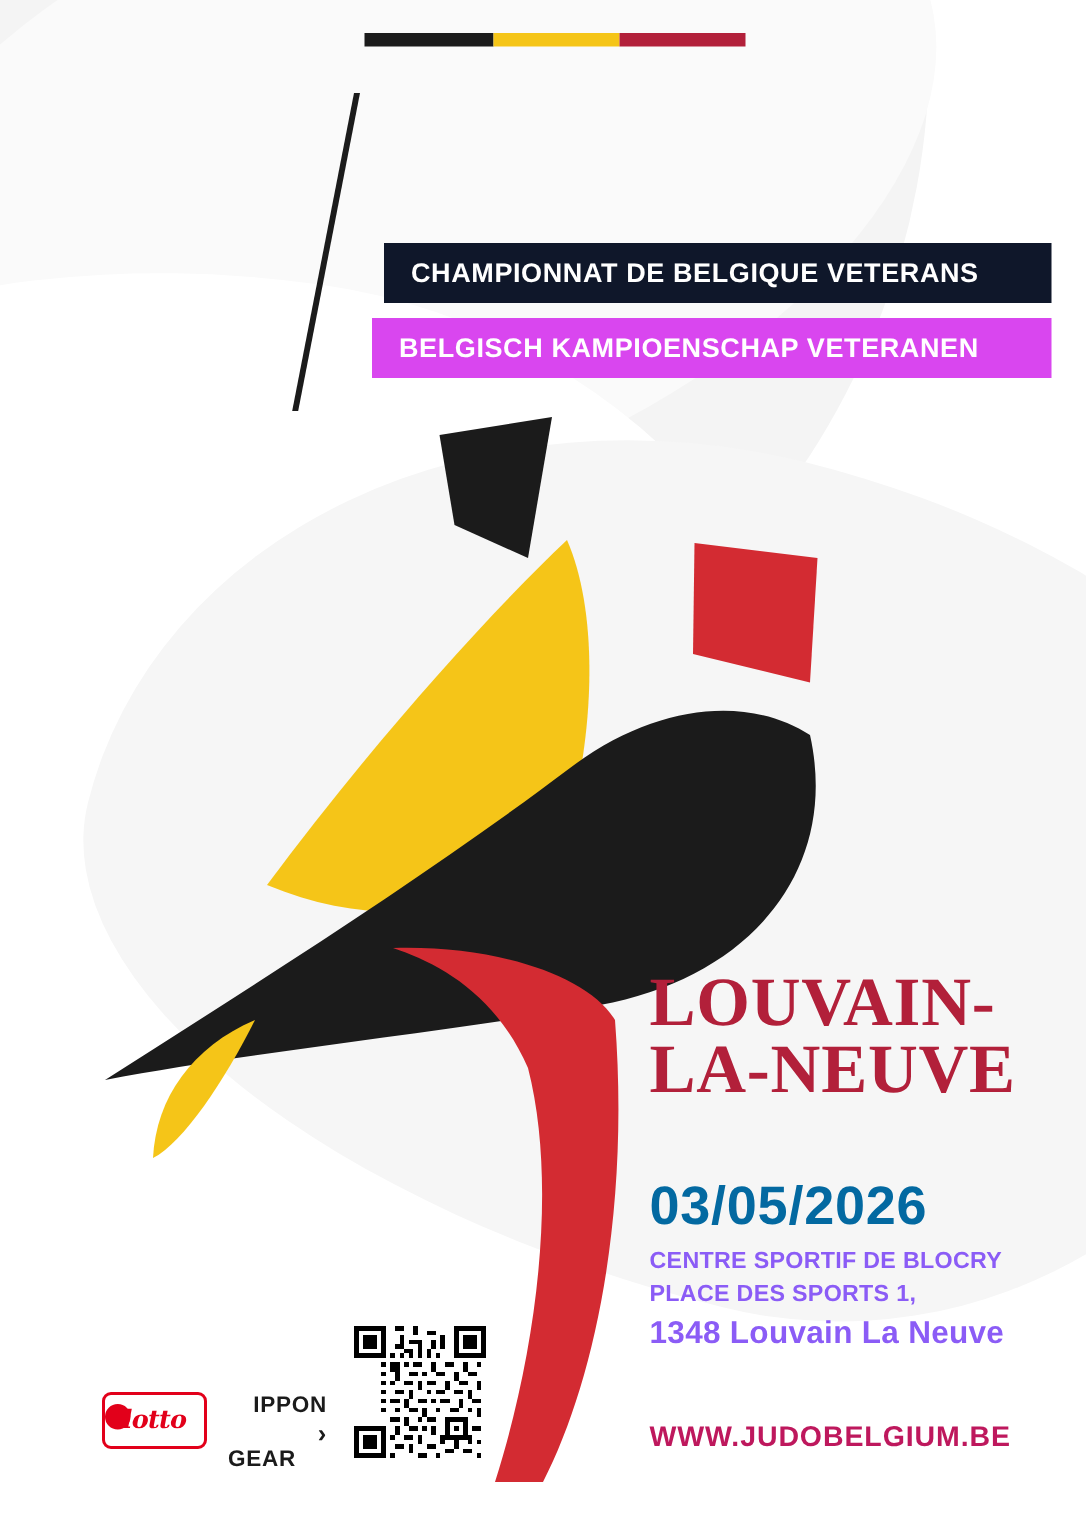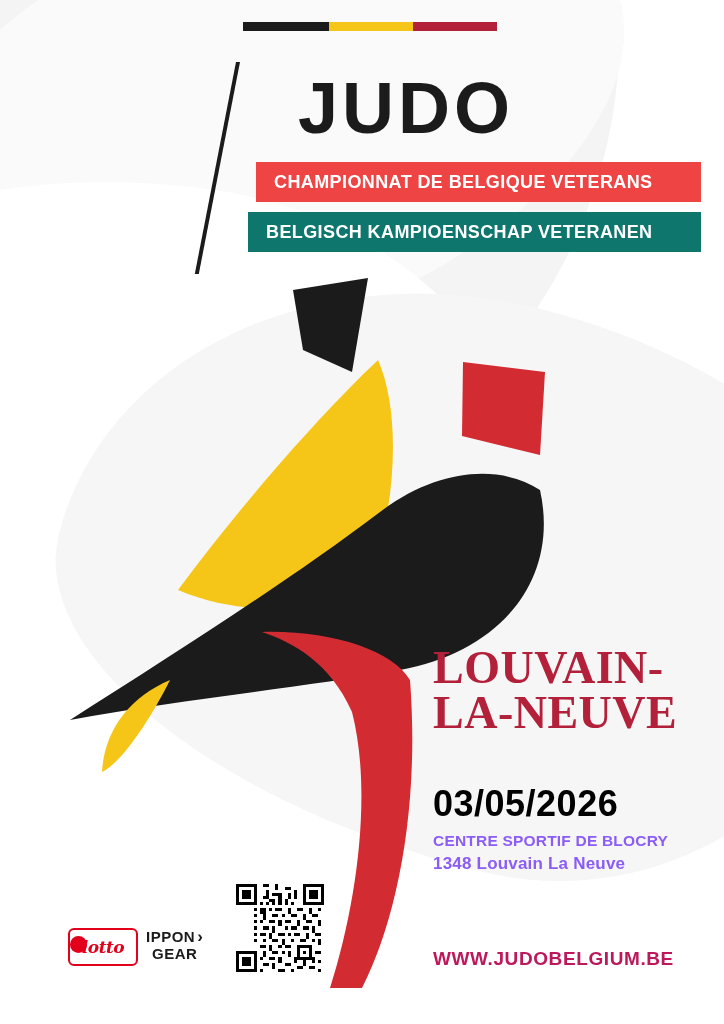--- a/index.html
+++ b/index.html
@@ -108,27 +108,27 @@
     font-weight: bold;
     letter-spacing: 0.4px;
     font-size: 18px;
     padding-left: 18px;
     box-sizing: border-box;
   }
   .band-fr {
     top: 162px;
     left: 256px;
     width: 445px;
-    background: #ef4444;
+    background: #0f172a;
   }
   .band-nl {
     top: 212px;
     left: 248px;
     width: 453px;
-    background: #0f766e;
+    background: #d946ef;
   }
 
   
   .judoka {
     position: absolute;
     left: 0;
     top: 250px;
     width: 724px;
     height: 740px;
   }
@@ -145,35 +145,35 @@
     color: #b2203a;
     letter-spacing: 0.5px;
     font-family: Liberation Serif, serif;
   }
   .date {
     position: absolute;
     left: 433px;
     top: 783px;
     font-size: 36px;
     font-weight: bold;
-    color: #000000;
+    color: #0369a1;
     letter-spacing: 0.5px;
   }
   .venue {
     position: absolute;
     left: 433px;
     top: 830px;
     width: 280px;
     color: #8b5cf6;
     font-weight: bold;
     font-size: 15.5px;
     line-height: 1.42;
     letter-spacing: 0.2px;
   }
-  .venue .line3 { font-size: 17px; }
+  .venue .line3 { font-size: 21px; }
   .website {
     position: absolute;
     left: 433px;
     top: 948px;
     font-size: 19px;
     font-weight: bold;
     color: #be185d;
     letter-spacing: 0.6px;
   }
 
@@ -212,21 +212,21 @@
     position: absolute;
     left: 146px;
     top: 928px;
     width: 72px;
     color: #1b1b1b;
     font-weight: bold;
     font-size: 15px;
     line-height: 1.15;
     letter-spacing: 0.5px;
   }
-  .ippon .row1 { display: flex; align-items: flex-end; gap: 2px; }
+  .ippon .row1 { display: flex; align-items: flex-end; gap: 2px; flex-direction: column; }
   .ippon .arrow {
     font-size: 17px;
     line-height: 1;
   }
   .ippon .row2 { margin-left: 6px; }
 
   
   .qr {
     position: absolute;
     left: 236px;
@@ -247,21 +247,20 @@
     <div class="swoosh swoosh-d"></div>
   </div>
 
   <div class="flag-bar">
     <div class="flag-seg flag-black" style="background:#1b1b1b"></div>
     <div class="flag-seg flag-yellow" style="background:#f5c518"></div>
     <div class="flag-seg flag-red" style="background:#b2203a"></div>
   </div>
 
   <div class="diag-rule"></div>
-  <div class="judo-title">JUDO</div>
   <div class="band band-fr">CHAMPIONNAT DE BELGIQUE VETERANS</div>
   <div class="band band-nl">BELGISCH KAMPIOENSCHAP VETERANEN</div>
 
   <svg class="judoka" viewBox="0 0 724 740" xmlns="http://www.w3.org/2000/svg">
 
     <path d="M293,40 L368,28 L352,122 L303,100 Z" fill="#1b1b1b"></path>
 
     <path d="M463,112 L545,122 L540,205 L462,186 Z" fill="#d32b32"></path>
 
     <path d="M378,110 C400,160 398,250 370,330 C320,360 250,370 178,340 C245,250 320,165 378,110 Z" fill="#f5c518"></path>
@@ -270,20 +269,21 @@
 
     <path d="M170,430 C150,470 122,512 102,522 C104,482 128,448 170,430 Z" fill="#f5c518"></path>
 
     <path d="M262,382 C330,380 392,400 410,430 C420,560 396,672 362,738 L330,738 C358,650 372,540 352,462 C330,412 292,392 262,382 Z" fill="#d32b32"></path>
   </svg>
 
   <div class="city">LOUVAIN-LA-NEUVE</div>
   <div class="date">03/05/2026</div>
   <div class="venue">
     <div>CENTRE SPORTIF DE BLOCRY</div>
+    <div>PLACE DES SPORTS 1,</div>
     <div class="line3">1348 Louvain La Neuve</div>
   </div>
   <div class="website">WWW.JUDOBELGIUM.BE</div>
 
   <div class="lotto">
     <span class="lotto-inner">lotto</span>
   </div>
   <div class="lotto-ball"></div>
 
   <div class="ippon">

